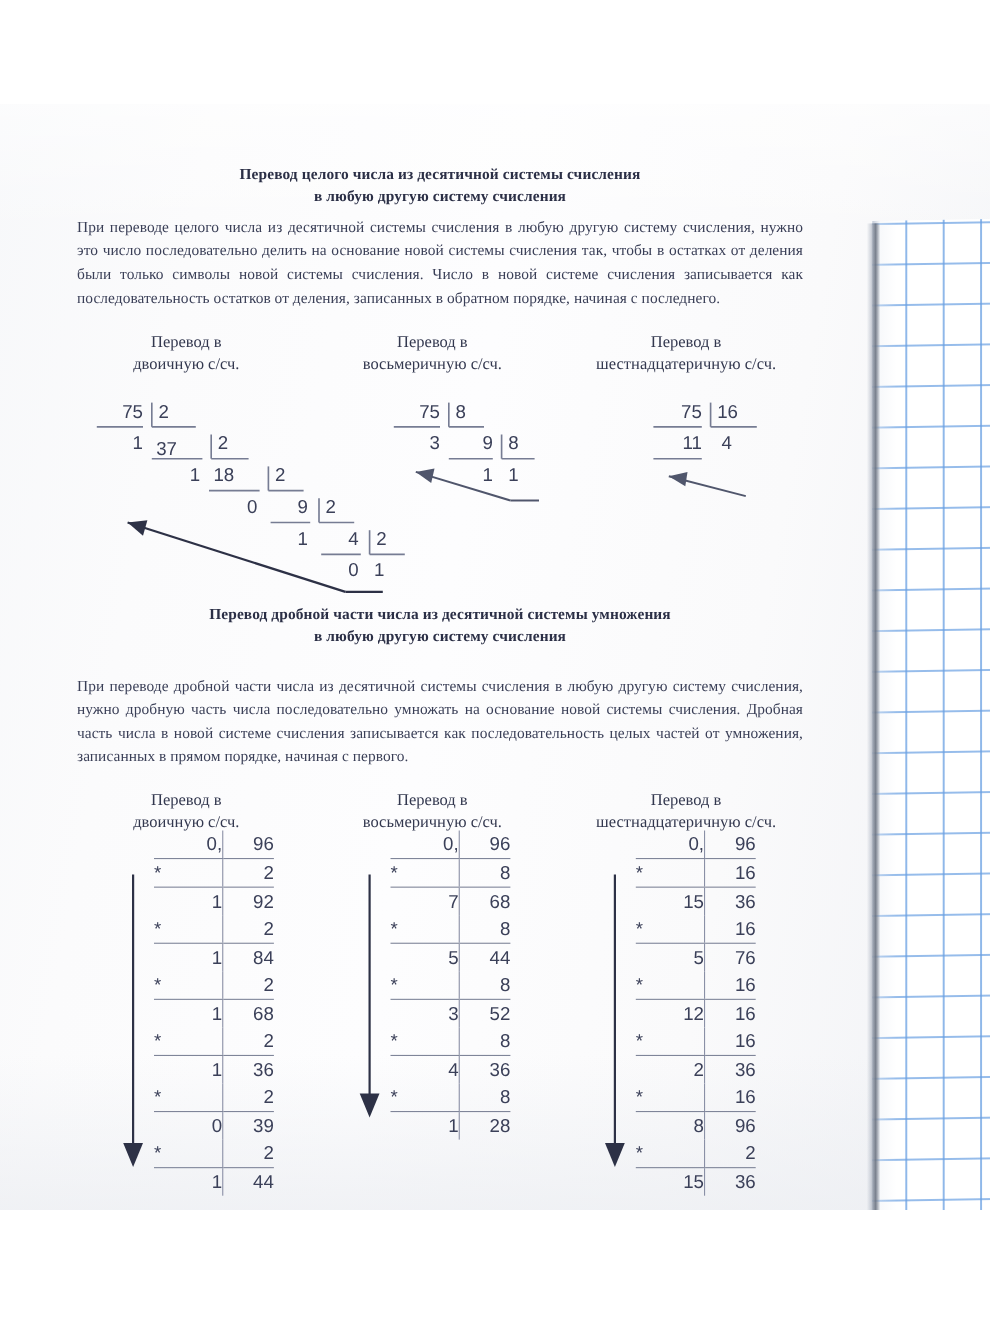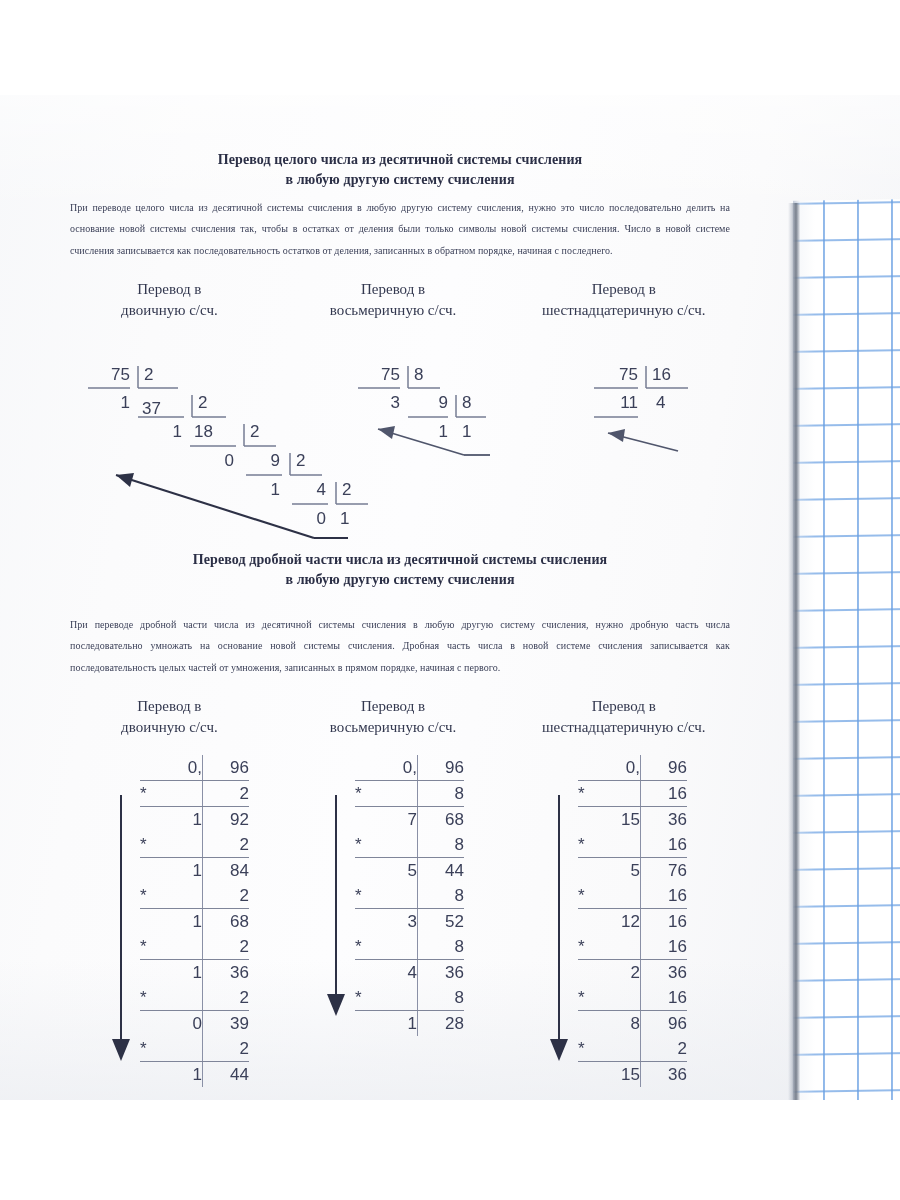--- a/index.html
+++ b/index.html
@@ -61,21 +61,21 @@
   }
 
   
   #content{position:absolute;left:0;top:0;width:800px;height:100%;z-index:2;}
 
   .sect-title{
     text-align:center;font-weight:700;font-size:14px;line-height:20px;
     color:#2b2f46;letter-spacing:.1px;
   }
   .para{
-    font-size:10px;line-height:21.4px;color:#3a3f57;
+    font-size:14px;line-height:21.4px;color:#3a3f57;
     text-align:justify;letter-spacing:.05px;
   }
 
   .col-heads{display:flex;gap:25px;}
   .col-head{
     text-align:center;font-size:15px;line-height:20.5px;color:#33384f;
   }
 
   
   .divblock{position:relative;}
@@ -216,21 +216,21 @@
           <polygon points="16,70 33,66 31,79" fill="#50566c"></polygon>
         </g>
       </svg>
       <div class="step" style="left:6px; top:2px; width:40px;text-align:right;">75</div>
       <div class="step" style="left:60px;top:2px;">16</div>
       <div class="step" style="left:6px; top:30px;width:40px;text-align:right;">11</div>
       <div class="step" style="left:64px;top:30px;">4</div>
     </div>
 
     <div style="position:absolute;left:70px;top:455px;width:660px;">
-      <div class="sect-title">Перевод дробной части числа из десятичной системы счисления</div>
+      <div class="sect-title">Перевод дробной части числа из десятичной системы умножения</div>
       <div class="sect-title">в любую другую систему счисления</div>
       <div class="para" style="margin-top:24px;">При переводе дробной части числа из десятичной системы счисления в любую другую систему счисления, нужно дробную часть числа последовательно умножать на основание новой системы счисления. Дробная часть числа в новой системе счисления записывается как последовательность целых частей от умножения, записанных в прямом порядке, начиная с первого.</div>
 
       <div class="col-heads" style="margin-top:18px;">
         <div class="col-head" style="width:215px;">
           <div>Перевод в</div>
           <div>двоичную с/сч.</div>
         </div>
         <div class="col-head" style="width:215px;">
           <div>Перевод в</div>

